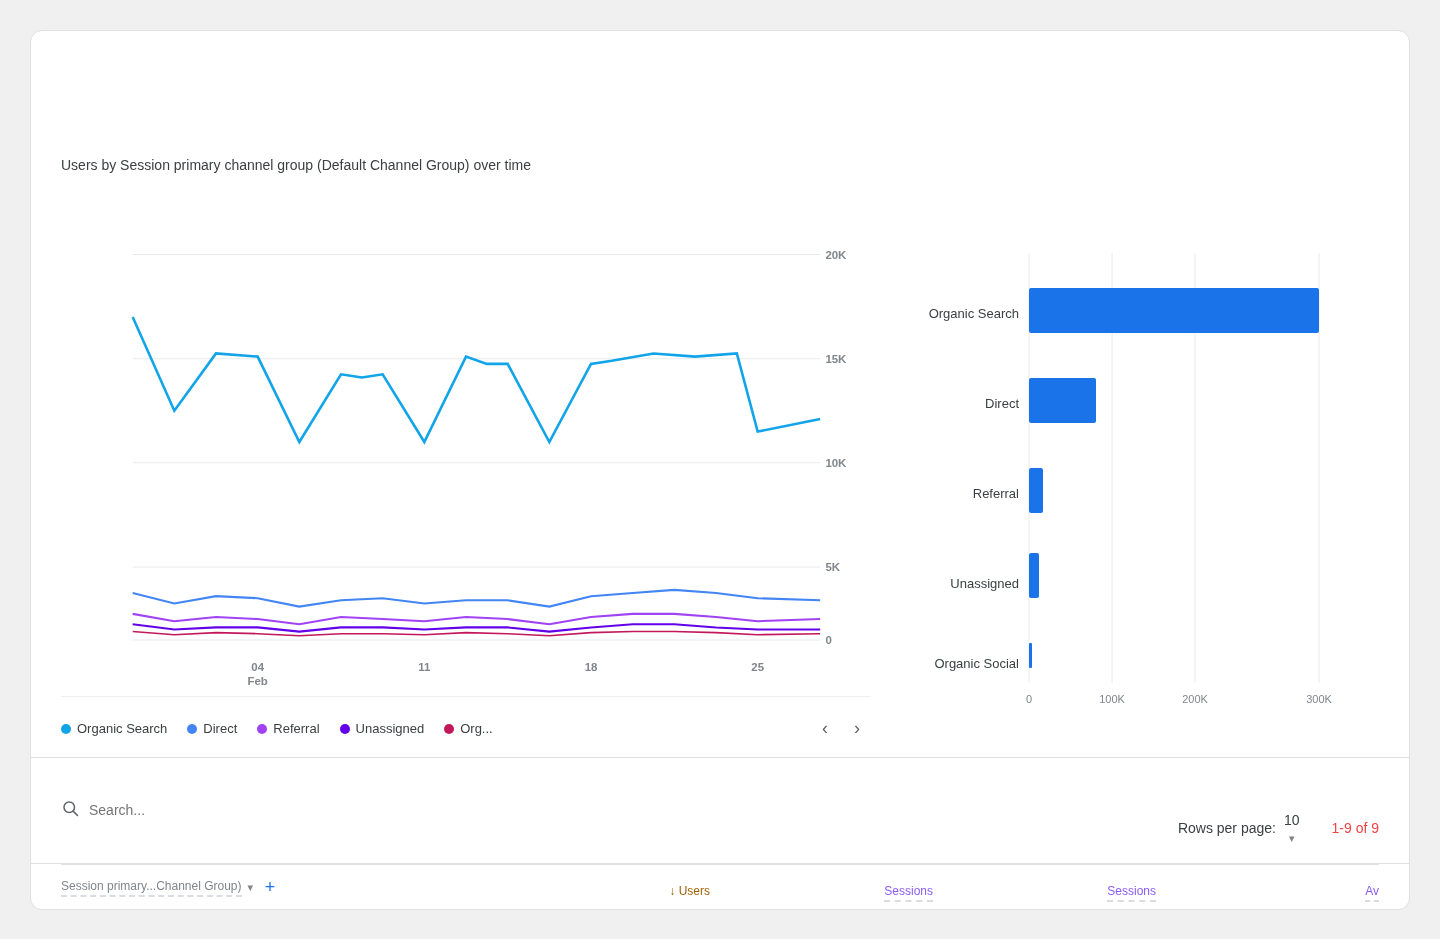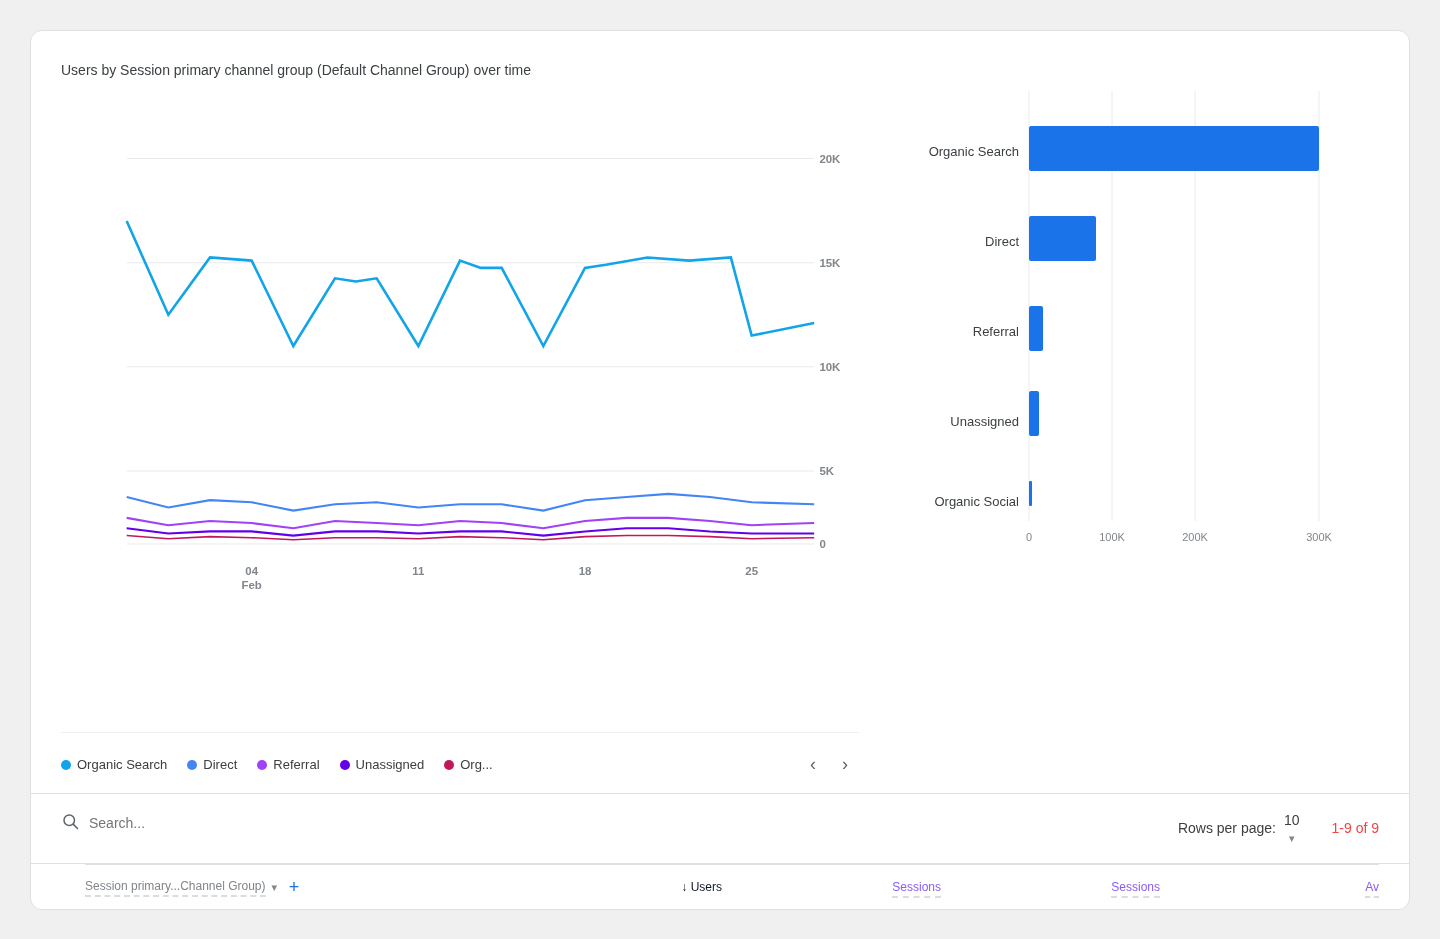--- a/index.html
+++ b/index.html
@@ -18,21 +18,22 @@
       border: 1px solid #e0e0e0;
       width: 1380px;
       min-height: 880px;
       padding: 30px 30px 0 30px;
       display: flex;
       flex-direction: column;
     }
     .charts-row {
       display: flex;
       flex: 1;
-      gap: 20px;
+      gap: 8px;
+      align-items: flex-end;
     }
     .left-panel {
       flex: 1;
       display: flex;
       flex-direction: column;
     }
     .right-panel {
       width: 500px;
       display: flex;
       flex-direction: column;
@@ -96,21 +97,21 @@
       position: relative;
       margin-top: 10px;
     }
     .divider {
       border: none;
       border-top: 1px solid #e0e0e0;
       margin: 0 -30px;
     }
     .bottom-bar {
       display: flex;
-      align-items: flex-start;
+      align-items: center;
       padding: 18px 0;
       gap: 20px;
     }
     .search-area {
       display: flex;
       align-items: center;
       gap: 10px;
       flex: 1;
     }
     .search-icon-wrap {
@@ -125,62 +126,62 @@
       background: transparent;
       width: 200px;
     }
     .rows-per-page {
       display: flex;
       align-items: center;
       gap: 8px;
       font-size: 14px;
       color: #3c4043;
       margin-left: auto;
+      margin-top: 36px;
     }
     .rows-select {
       display: flex;
       align-items: center;
       gap: 4px;
       font-size: 14px;
       font-weight: 500;
       color: #3c4043;
       cursor: pointer;
       flex-direction: column;
     }
     .page-info {
       font-size: 14px;
       color: #ef4444;
       margin-left: 24px;
     }
     .table-header-row {
       display: flex;
-      align-items: flex-start;
+      align-items: flex-end;
       padding: 12px 0 10px 0;
       border-top: 1px solid #e0e0e0;
       gap: 10px;
-      margin-left: 24px;
     }
     .col-session {
       flex: 2;
       display: flex;
       align-items: center;
       gap: 6px;
     }
     .col-users, .col-sessions, .col-engaged, .col-av {
       flex: 1;
       text-align: right;
     }
     .col-header-label {
       font-size: 12px;
       color: #8b5cf6;
       font-weight: 400;
       cursor: pointer;
     }
     .col-header-label.active {
-      color: #0f172a;
+      color: #a16207;
     }
     .col-session-label {
       font-size: 12px;
       color: #80868b;
     }
     .add-btn {
       width: 22px;
       height: 22px;
       border: none;
       background: transparent;

